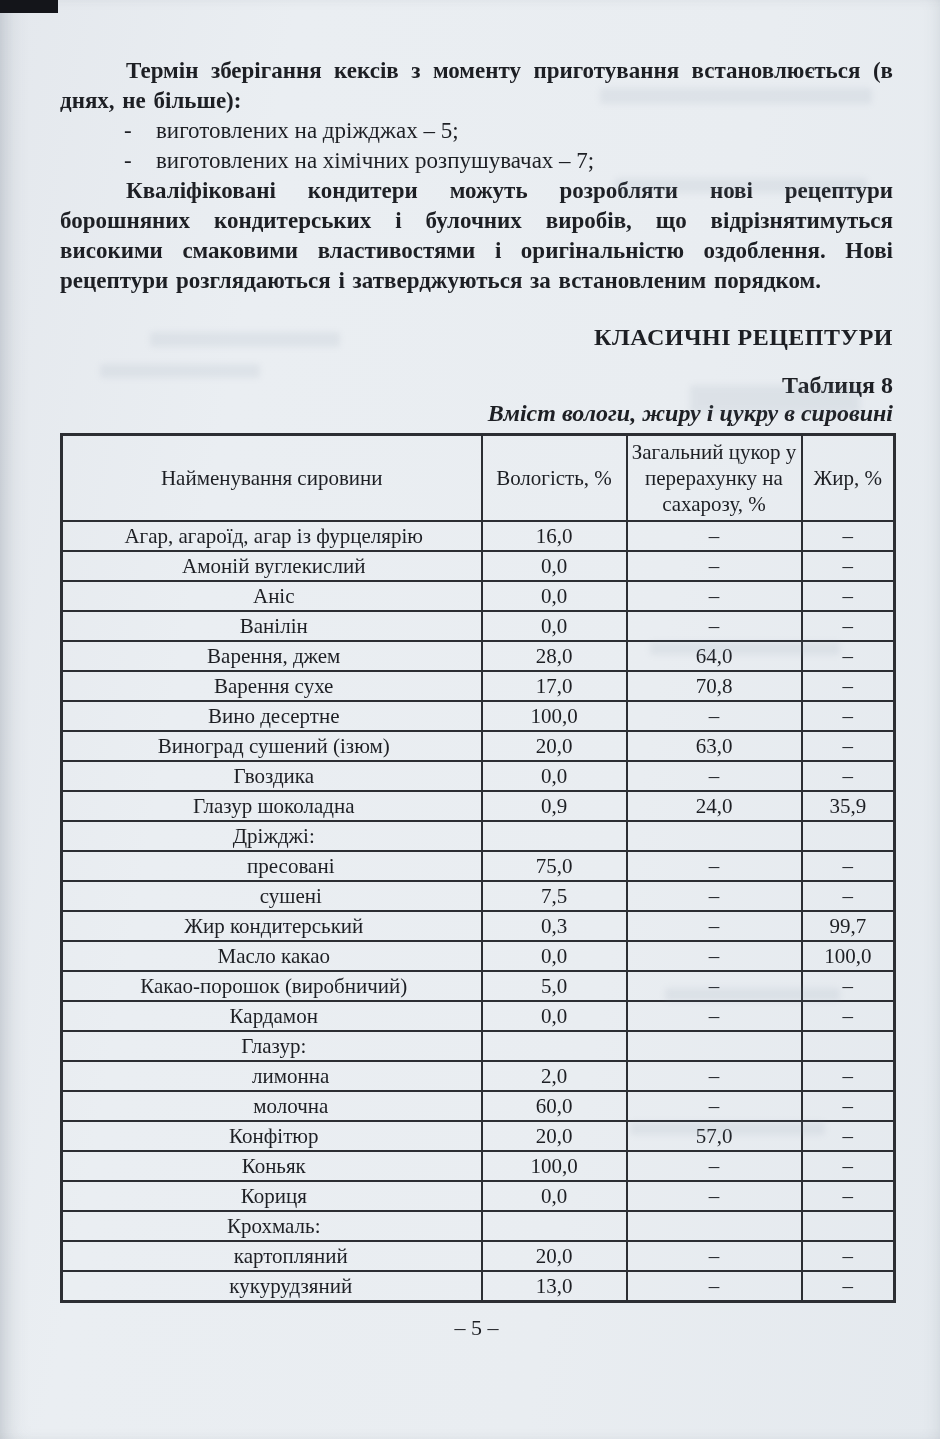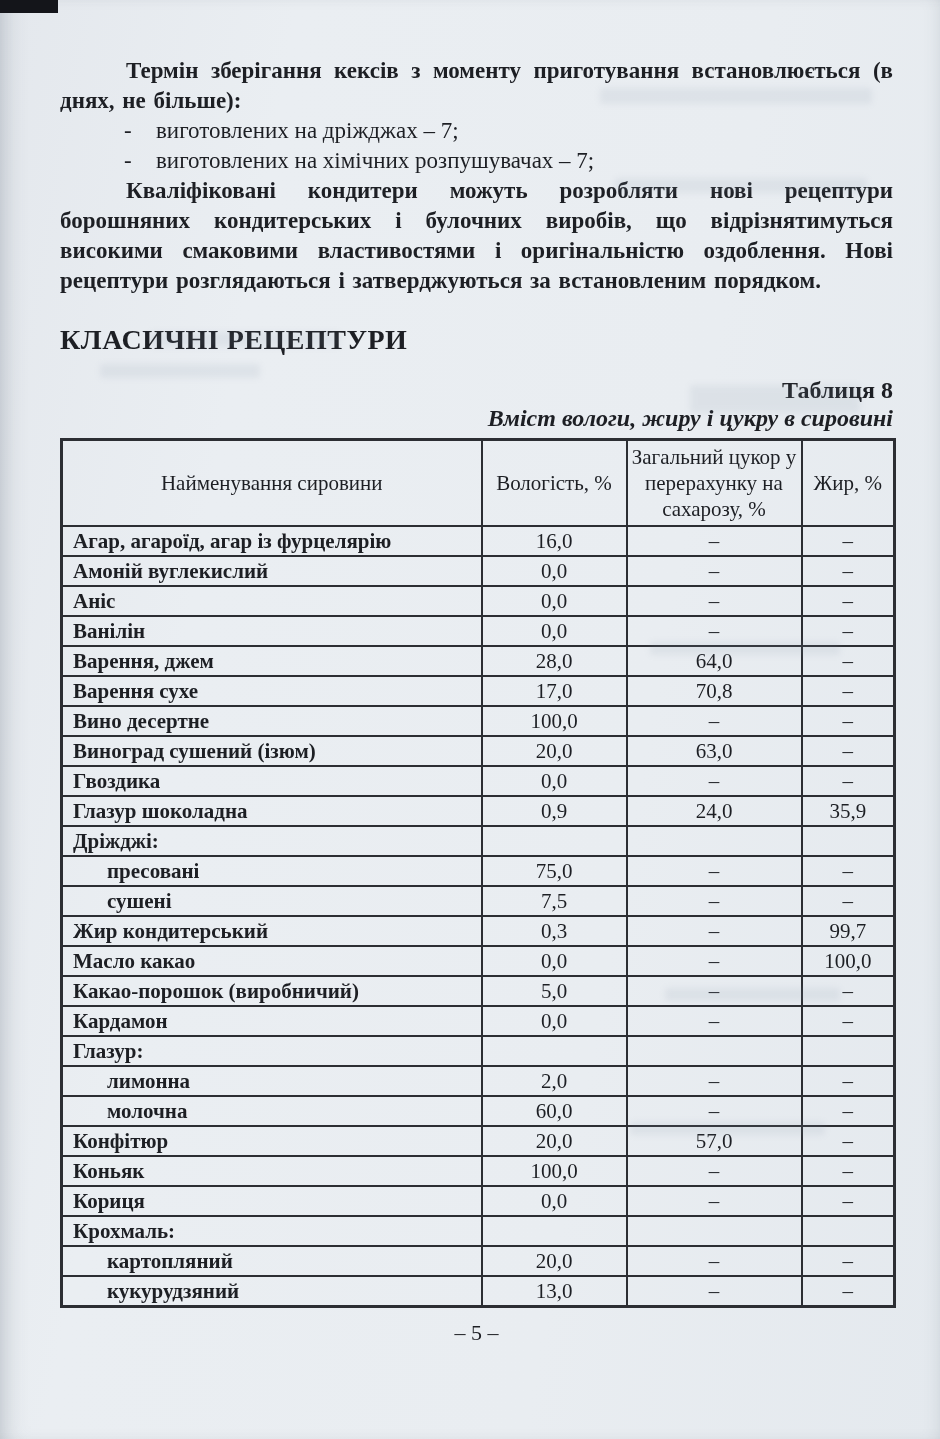--- a/index.html
+++ b/index.html
@@ -11,29 +11,29 @@
     font-family:"Liberation Serif","DejaVu Serif",serif;
     overflow:hidden;
     box-shadow:inset 18px 0 26px -18px rgba(70,80,95,.35), inset -10px 0 20px -14px rgba(70,80,95,.22);
   }
   .corner-mark{position:absolute;top:0;left:0;width:58px;height:13px;background:#14151a;}
   .ghost{position:absolute;background:#8494a6;opacity:.12;filter:blur(3px);border-radius:2px;pointer-events:none;}
   .content{width:833px;margin-left:60px;padding-top:56px;}
   .intro p{font-size:23px;line-height:30px;text-align:justify;margin:0;text-indent:66px;word-spacing:2px;font-weight:bold;}
   .li{font-size:23px;line-height:30px;position:relative;padding-left:96px;}
   .li .marker{position:absolute;left:64px;}
-  .section-title{text-align:left;font-size:28px;font-weight:bold;letter-spacing:.5px;margin:28px 0 20px 0;}
+  .section-title{text-align:right;font-size:24px;font-weight:bold;letter-spacing:.5px;margin:28px 0 20px 0;}
   .caption{text-align:right;}
   .caption .label{font-weight:bold;font-size:24px;line-height:28px;}
   .caption .title{font-weight:bold;font-style:italic;font-size:24px;line-height:28px;margin:0 0 6px 0;}
   table{border-collapse:collapse;width:833px;font-size:21px;table-layout:fixed;border:3px solid #2c2e33;}
   th,td{border:2px solid #2c2e33;overflow:hidden;}
   th{font-weight:normal;text-align:center;vertical-align:middle;line-height:26px;padding:3px 4px;}
   td{height:26px;line-height:26px;padding:1px 6px;vertical-align:middle;white-space:nowrap;}
-  td.name{text-align:left;padding-left:10px;font-weight:bold;}
+  td.name{text-align:center;padding-left:10px;}
   td.name.indent{padding-left:44px;}
   td.num{text-align:center;}
   .page-number{text-align:center;font-size:22px;margin-top:12px;}
 </style>
 </head>
 <body>
 
 <div class="page">
 
   <div class="corner-mark"></div>
@@ -46,21 +46,21 @@
   <div class="ghost" style="left:650px;top:642px;width:190px;height:13px;"></div>
   <div class="ghost" style="left:665px;top:988px;width:175px;height:13px;"></div>
   <div class="ghost" style="left:630px;top:1122px;width:195px;height:13px;"></div>
 
   <div class="content">
 
     <div class="intro">
       <p>Термін зберігання кексів з моменту приготування встановлюється (в днях, не більше):</p>
       <div class="li">
         <span class="marker">-</span>
-        <span>виготовлених на дріжджах – 7;</span>
+        <span>виготовлених на дріжджах – 5;</span>
       </div>
       <div class="li">
         <span class="marker">-</span>
         <span>виготовлених на хімічних розпушувачах – 7;</span>
       </div>
       <p>Кваліфіковані кондитери можуть розробляти нові рецептури борошняних кондитерських і булочних виробів, що відрізнятимуться високими смаковими властивостями і оригінальністю оздоблення. Нові рецептури розглядаються і затверджуються за встановленим порядком.</p>
     </div>
 
     <div class="section-title">КЛАСИЧНІ РЕЦЕПТУРИ</div>
 

